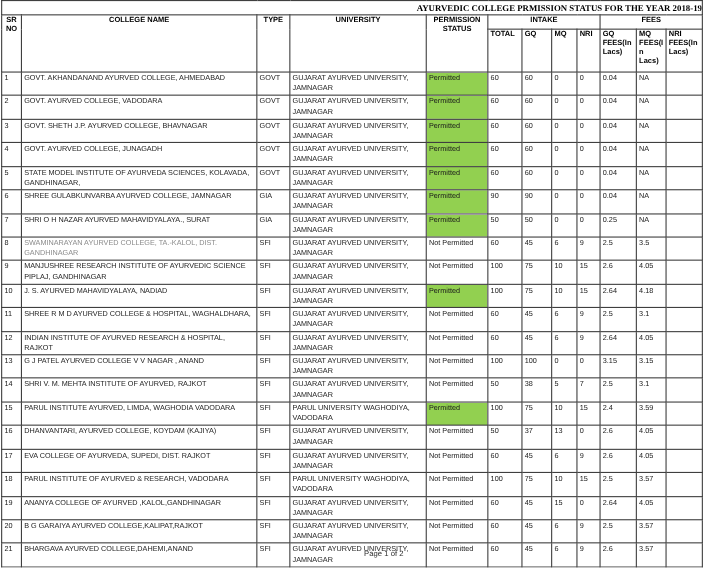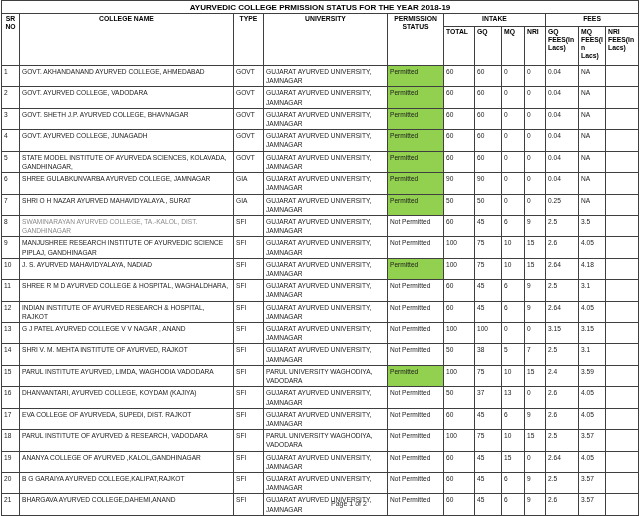--- a/index.html
+++ b/index.html
@@ -3,21 +3,21 @@
 <meta charset="utf-8">
 <style>
   html,body { margin:0; padding:0; }
   body {
     width:640px; height:516px; background:#ffffff; position:relative;
     font-family:"Liberation Sans", sans-serif; overflow:hidden;
     --border:#3f3f3f; --permitted-bg:#92d050; --muted-text:#8a8a8a;
   }
   table { border-collapse:collapse; table-layout:fixed; width:637px; height:516px; margin-left:1px; }
   td, th { border:1px solid var(--border); padding:0 2px; vertical-align:top; overflow:hidden; word-wrap:break-word; }
-  .title-cell { font-size:8px; font-weight:bold; text-align:center; vertical-align:middle; padding:1px 0; }
+  .title-cell { font-size:8px; font-weight:bold; text-align:right; vertical-align:middle; padding:1px 0;font-family:Liberation Serif, serif; }
   th { font-size:6.8px; font-weight:bold; text-align:left; line-height:1.2; padding-top:1px; }
   th.center { text-align:center; }
   tbody td { font-size:6.6px; line-height:1.4; padding-top:1px; color:#1a1a1a; }
   tr.title-row { height:13px; }
   tr.group-row { height:13px; }
   tr.sub-row { height:39px; }
   tbody tr { height:21px; }
   td.permitted { background:var(--permitted-bg); }
   td.muted { color:var(--muted-text); }
   .page-footer { position:absolute; left:331px; top:500px; font-size:7px; color:#2b2b2b; background:transparent; }

